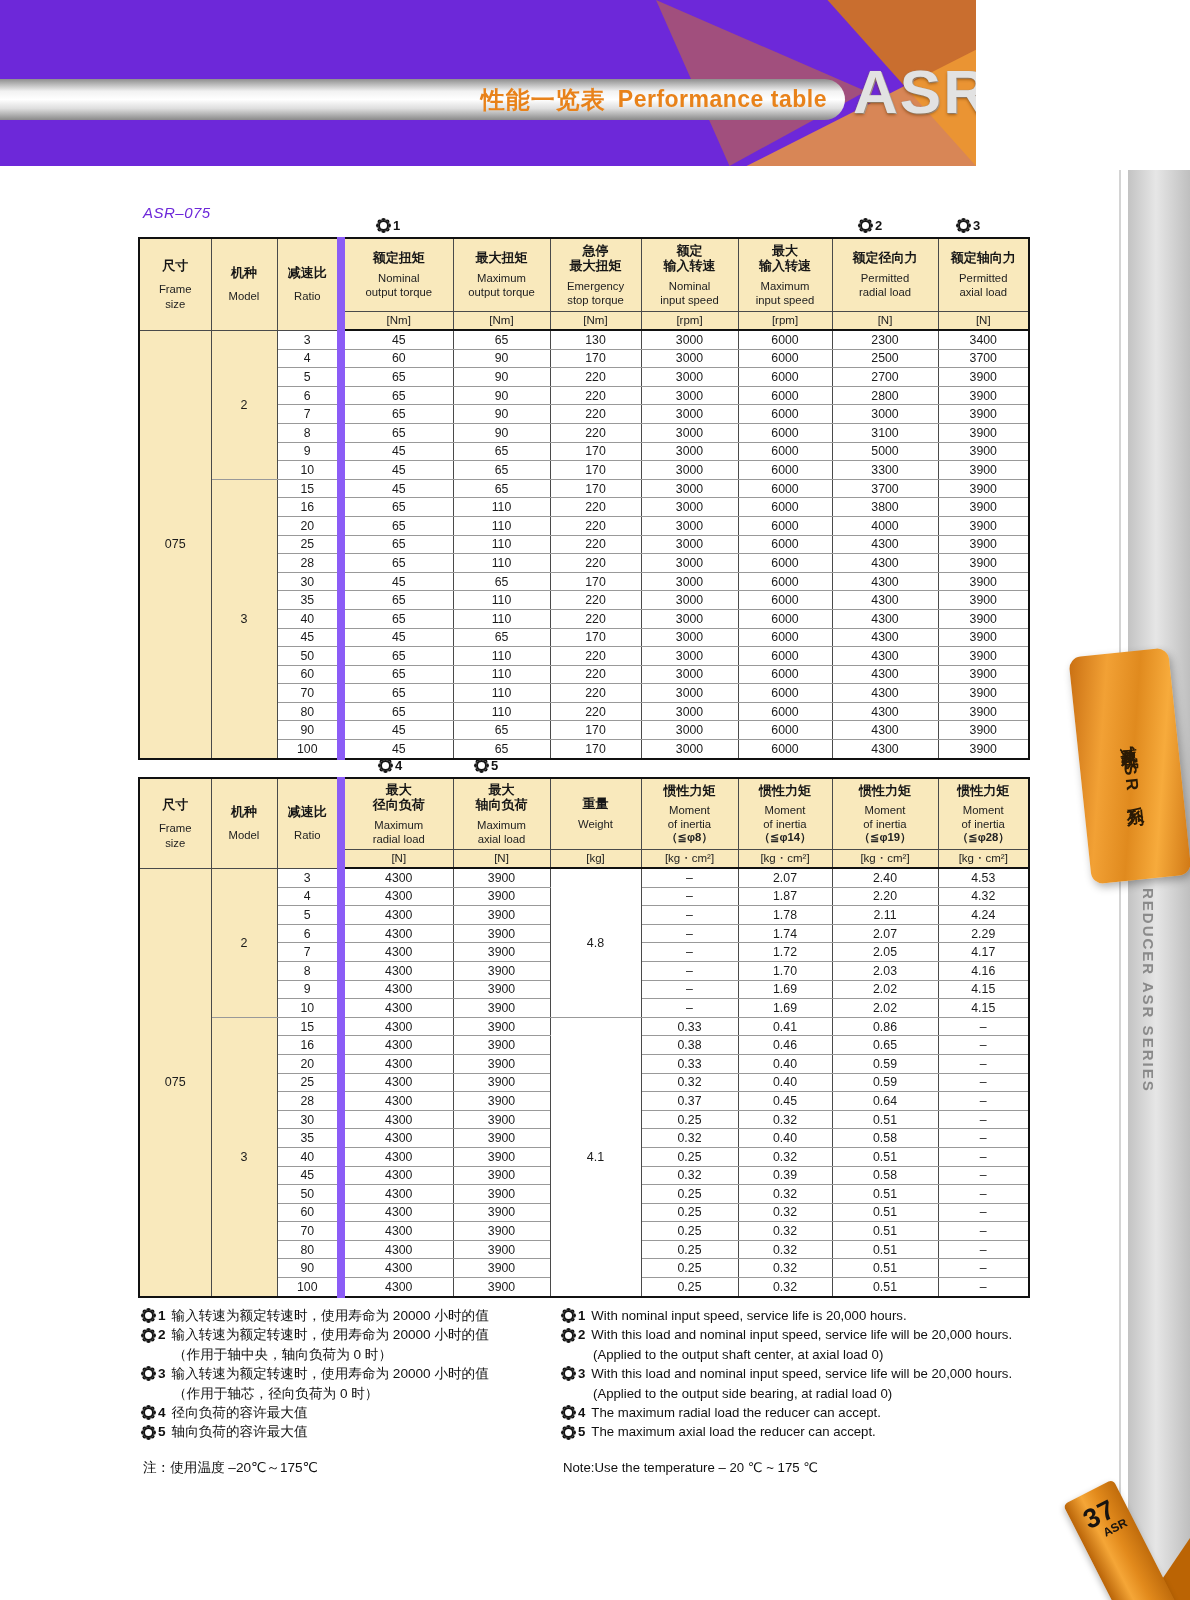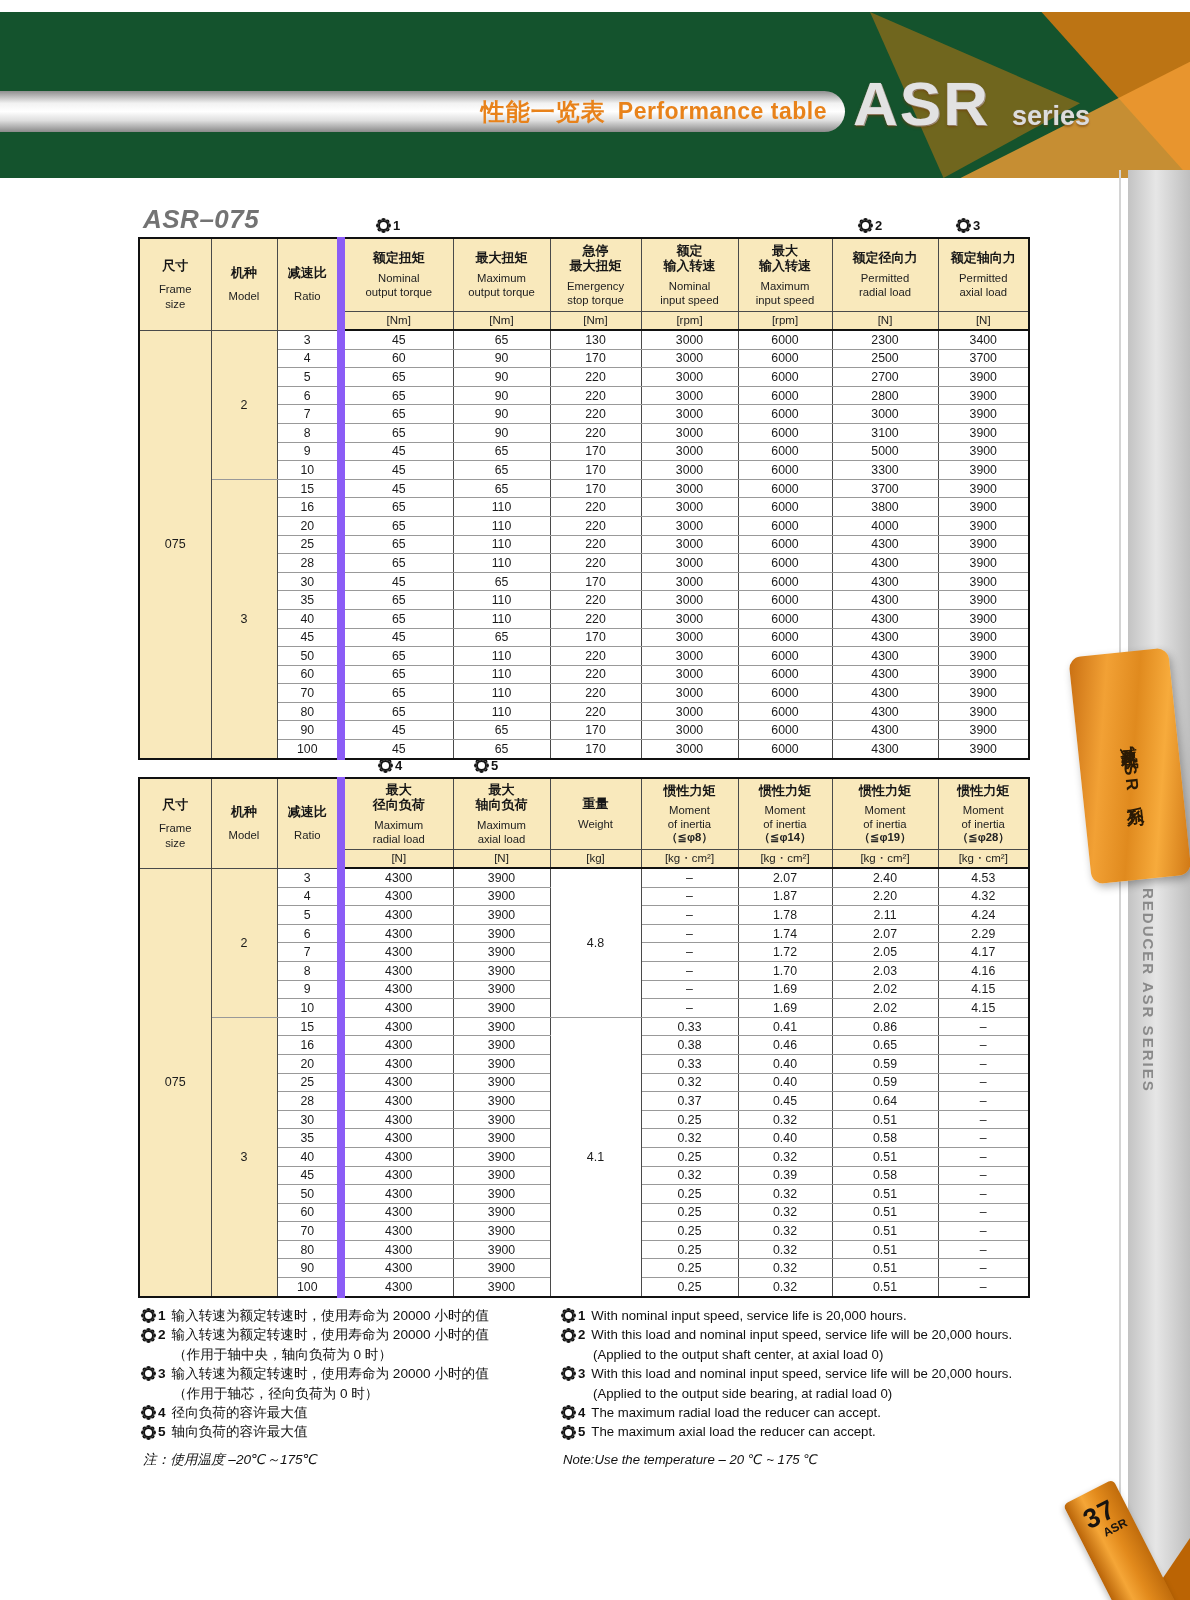--- a/index.html
+++ b/index.html
@@ -1,20 +1,20 @@
 <!DOCTYPE html>
 <html><head>
 <meta charset="utf-8">
 <style>
   html,body{margin:0;padding:0;}
   body{font-family:"Liberation Sans","DejaVu Sans",sans-serif;background:#fff;}
   #page{position:relative;width:1190px;height:1600px;background:#fff;overflow:hidden;}
 
   
-  .band{position:absolute;left:0;top:12px;width:1190px;height:166px;background:#14532d;overflow:hidden;}
+  .band{position:absolute;left:0;top:0;width:976px;height:166px;background:#6d28d9;overflow:hidden;}
   .tri{position:absolute;}
   .tri1{right:0;top:0;width:330px;height:166px;background:#D97A10;clip-path:polygon(55% 0,100% 0,100% 100%);opacity:.85;}
   .tri2{right:0;top:0;width:270px;height:166px;background:#F29D35;clip-path:polygon(100% 30%,100% 100%,15% 100%);opacity:.8;}
   .tri3{right:110px;top:0;width:210px;height:166px;background:#E07F0E;clip-path:polygon(0 0,100% 55%,35% 100%);opacity:.45;}
   .pill{position:absolute;left:0;top:79px;width:845px;height:41px;border-radius:0 21px 21px 0;
         background:linear-gradient(180deg,#8f8f8f 0%,#f2f2f2 30%,#ffffff 50%,#dedede 72%,#8a8a8a 100%);
         display:flex;align-items:center;justify-content:flex-end;padding-right:18px;box-sizing:border-box;}
   .pill .zh{color:#E8821A;font-size:24px;font-weight:700;letter-spacing:1px;}
   .pill .en{color:#E8821A;font-size:23px;font-weight:600;margin-left:12px;letter-spacing:.5px;}
   .brand{position:absolute;left:853px;top:56px;display:flex;align-items:baseline;}
@@ -38,21 +38,21 @@
   .corner-tri{position:absolute;left:1148px;top:1538px;width:42px;height:62px;background:#BB6404;
          clip-path:polygon(100% 0,100% 100%,0 100%);}
   .ribbon{position:absolute;left:1060px;top:1492px;width:56px;height:260px;border-radius:5px;
          transform:rotate(-27deg);transform-origin:50% 0;
          background:linear-gradient(90deg,#b96408 0%,#f5a637 35%,#e28a1c 62%,#c06c0c 100%);
          box-shadow:-2px 2px 6px rgba(0,0,0,.25);}
   .ribbon .num{font-size:27px;font-weight:800;color:#171310;text-align:center;margin-top:10px;letter-spacing:1px;}
   .ribbon .lbl{font-size:12px;font-weight:800;color:#171310;text-align:center;margin-top:-4px;padding-left:16px;}
 
   
-  .doc-title{position:absolute;left:143px;top:204px;font-style:italic;font-weight:700;font-size:26px;color:#737373;letter-spacing:.5px;}
+  .doc-title{position:absolute;left:143px;top:204px;font-style:italic;font-weight:400;font-size:15px;color:#6d28d9;letter-spacing:.5px;}
   .tmark{position:absolute;font-size:13px;font-weight:700;color:#141414;display:flex;align-items:center;}
   .fn-mark{display:inline-block;width:7px;height:7px;border:2px solid #141414;border-radius:50%;margin-right:4px;
     box-shadow:0 -5.2px 0 -3.2px #141414,0 5.2px 0 -3.2px #141414,-5.2px 0 0 -3.2px #141414,5.2px 0 0 -3.2px #141414,
       3.7px 3.7px 0 -3.2px #141414,-3.7px 3.7px 0 -3.2px #141414,3.7px -3.7px 0 -3.2px #141414,-3.7px -3.7px 0 -3.2px #141414;}
 
   
   table.perf{position:absolute;left:138px;border-collapse:collapse;table-layout:fixed;width:890px;
              border:2px solid #111;font-family:"Liberation Sans","DejaVu Sans",sans-serif;}
   #table1{top:237px;}
   #table2{top:777px;}
@@ -74,21 +74,21 @@
   .perf tbody td.weight{background:#fff;}
   .perf td.first-val,.perf th.first-val{border-left:8px solid #8b5cf6;}
 
   
   .notes{position:absolute;top:1306px;line-height:19.4px;color:#101010;}
   #notes-zh{left:143px;width:420px;font-size:13.6px;}
   #notes-en{left:563px;width:500px;font-size:13.2px;}
   .fn-line{display:flex;align-items:center;}
   .fn-num{font-weight:600;margin-right:6px;}
   .fn-sub{padding-left:30px;}
-  .fn-note{margin-top:8px;font-style:italic;}
+  .fn-note{margin-top:16px;}
 </style>
 </head>
 <body>
 
 <div id="page">
 
   <div class="band">
     <div class="tri tri1"></div>
     <div class="tri tri2"></div>
     <div class="tri tri3"></div>

